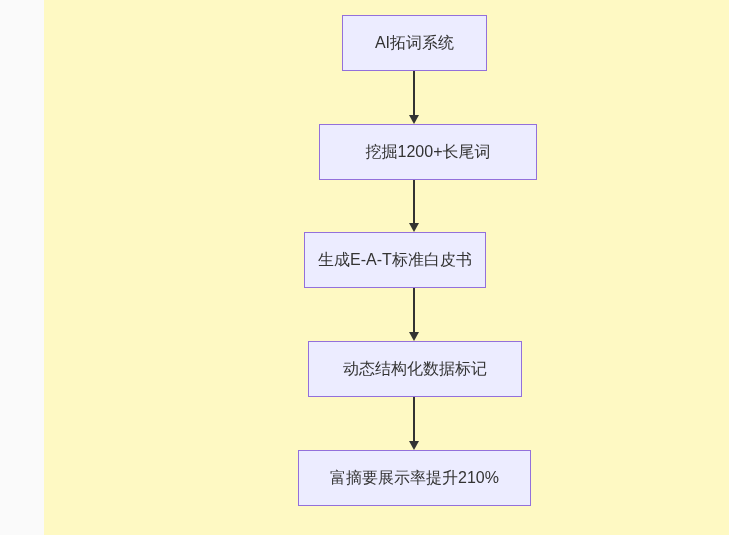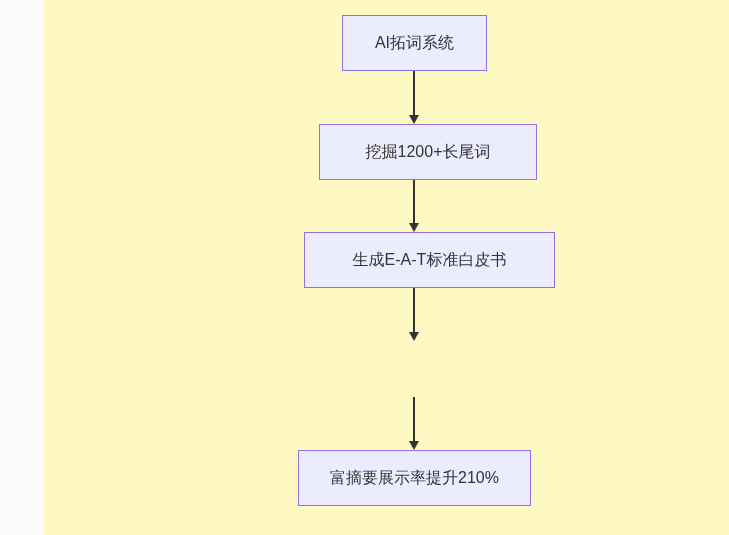--- a/index.html
+++ b/index.html
@@ -24,21 +24,21 @@
     color: #333333;
     font-size: 16px;
     display: flex;
     align-items: center;
     justify-content: center;
     text-align: center;
     line-height: 1.2;
   }
   .n0 { left: 298px; top: 15px;  width: 145px; height: 56px; }
   .n1 { left: 275px; top: 124px; width: 218px; height: 56px; }
-  .n2 { left: 260px; top: 232px; width: 251px; height: 56px; }
+  .n2 { left: 260px; top: 232px; width: 182px; height: 56px; }
   .n3 { left: 264px; top: 341px; width: 214px; height: 56px; }
   .n4 { left: 254px; top: 450px; width: 233px; height: 56px; align-items: center; }
 
   .edge-line {
     position: absolute;
     left: 369px;
     width: 2px;
     background: #333333;
   }
   .e0 { top: 71px;  height: 44px; }
@@ -79,20 +79,23 @@
   <div class="edge-line e1"></div>
   <div class="edge-head h1"></div>
 
   <div class="node n2">
     <span>生成E-A-T标准白皮书</span>
   </div>
 
   <div class="edge-line e2"></div>
   <div class="edge-head h2"></div>
 
+  <div class="node n3">
+    <span>动态结构化数据标记</span>
+  </div>
 
   <div class="edge-line e3"></div>
   <div class="edge-head h3"></div>
 
   <div class="node n4">
     <span>富摘要展示率提升210%</span>
   </div>
 
 </div>
 

